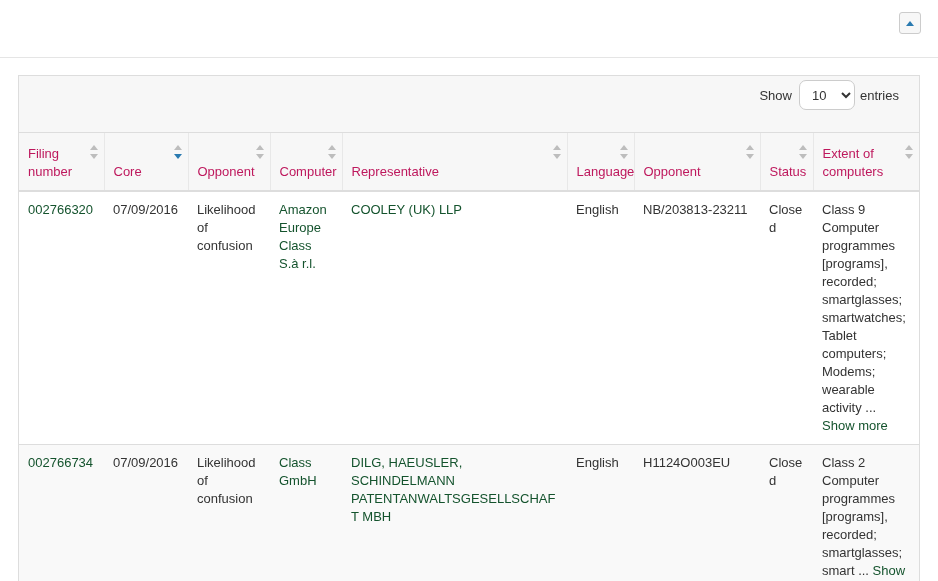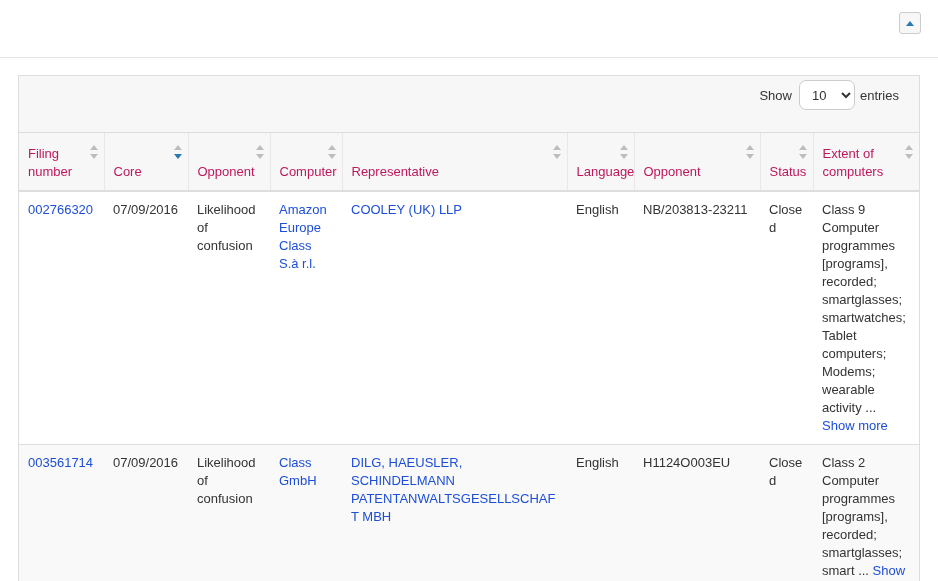--- a/index.html
+++ b/index.html
@@ -154,21 +154,21 @@
     color: #333333;
     border-top: 1px solid #dddddd;
     word-wrap: break-word;
     overflow-wrap: break-word;
     box-sizing: border-box;
   }
   table.dt tbody tr.odd  td { background: #ffffff; }
   table.dt tbody tr.even td { background: #f9f9f9; }
 
   a.lnk {
-    color: #1d4ed8;
+    color: #14532d;
     text-decoration: none;
     cursor: pointer;
   }
 
   .ellipsis { color: #333333; }
 
   
   col.c-filing  { width: 85px; }
   col.c-date    { width: 84px; }
   col.c-grounds { width: 82px; }
@@ -256,21 +256,21 @@
           <td><span>07/09/2016</span></td>
           <td><span>Likelihood of confusion</span></td>
           <td><a class="lnk">Amazon Europe Class S.à r.l.</a></td>
           <td><a class="lnk">COOLEY (UK) LLP</a></td>
           <td><span>English</span></td>
           <td><span>NB/203813-23211</span></td>
           <td><span>Closed</span></td>
           <td><span>Class 9 Computer programmes [programs], recorded; smartglasses; smartwatches; Tablet computers; Modems; wearable activity</span> <span class="ellipsis">... </span><a class="lnk">Show more</a></td>
         </tr>
         <tr class="even">
-          <td><a class="lnk">003561714</a></td>
+          <td><a class="lnk">002766734</a></td>
           <td><span>07/09/2016</span></td>
           <td><span>Likelihood of confusion</span></td>
           <td><a class="lnk">Class GmbH</a></td>
           <td><a class="lnk">DILG, HAEUSLER, SCHINDELMANN PATENTANWALTSGESELLSCHAFT MBH</a></td>
           <td><span>English</span></td>
           <td><span>H1124O003EU</span></td>
           <td><span>Closed</span></td>
           <td><span>Class 2 Computer programmes [programs], recorded; smartglasses; smart</span> <span class="ellipsis">... </span><a class="lnk">Show more</a></td>
         </tr>
       </tbody>

